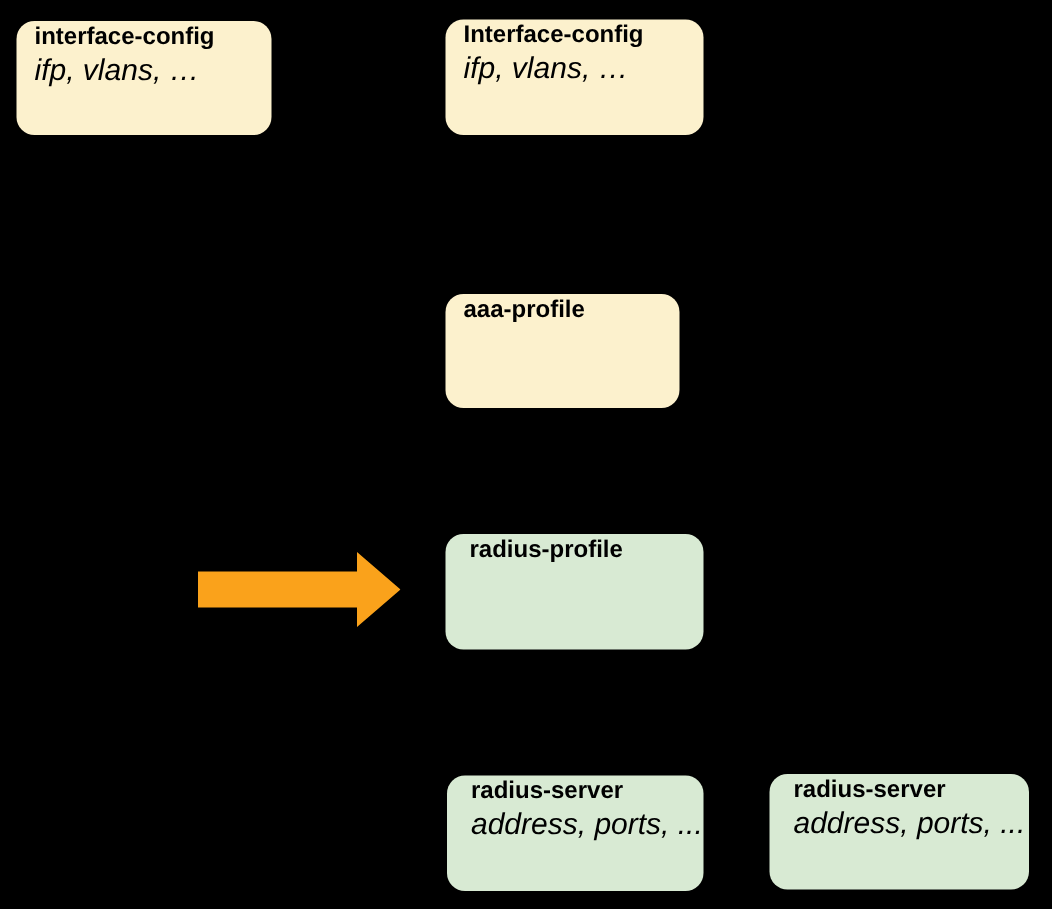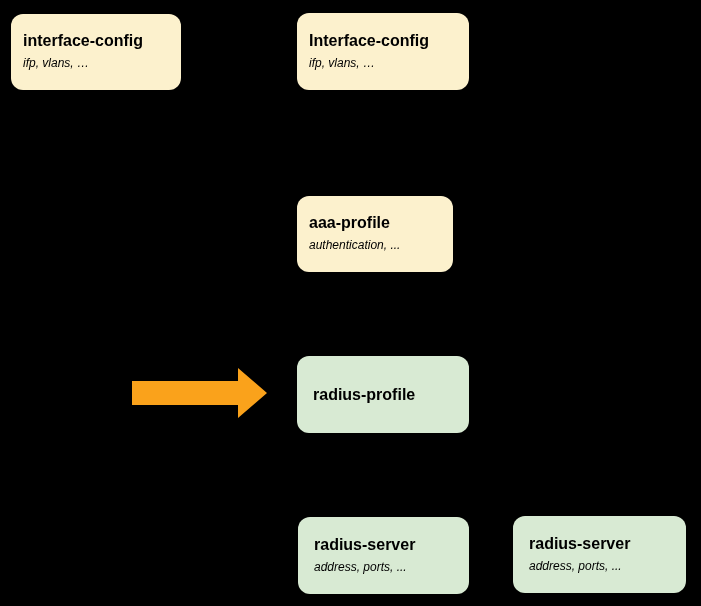--- a/index.html
+++ b/index.html
@@ -15,32 +15,31 @@
     overflow: hidden;
     font-family: "Liberation Sans", sans-serif;
   }
   .node {
     position: absolute;
     box-sizing: border-box;
     border-radius: 12px;
     padding: 0 12px 0 12px;
     display: flex;
     flex-direction: column;
-    justify-content: center;
     color: var(--text, #000000);
   }
   .node .title {
     font-weight: bold;
     font-size: 16px;
     line-height: 22px;
     white-space: nowrap;
   }
   .node .subtitle {
     font-style: italic;
-    font-size: 12px;
+    font-size: 20px;
     line-height: 22px;
     white-space: nowrap;
   }
   .yellow { background: var(--note-fill, #FCF1CD); }
   .green  { background: var(--green-fill, #D8EAD3); padding-left: 16px; }
 
   .n1 { left: 11px;  top: 14px;  width: 170px; height: 76px; }
   .n2 { left: 297px; top: 13px;  width: 172px; height: 77px; }
   .n3 { left: 297px; top: 196px; width: 156px; height: 76px; }
   .n4 { left: 297px; top: 356px; width: 172px; height: 77px; }
@@ -67,21 +66,20 @@
     <span class="subtitle">ifp, vlans, …</span>
   </div>
 
   <div class="node yellow n2">
     <span class="title">Interface-config</span>
     <span class="subtitle">ifp, vlans, …</span>
   </div>
 
   <div class="node yellow n3">
     <span class="title">aaa-profile</span>
-    <span class="subtitle">authentication, ...</span>
   </div>
 
   <div class="node green n4">
     <span class="title">radius-profile</span>
   </div>
 
   <div class="node green n5">
     <span class="title">radius-server</span>
     <span class="subtitle">address, ports, ...</span>
   </div>

